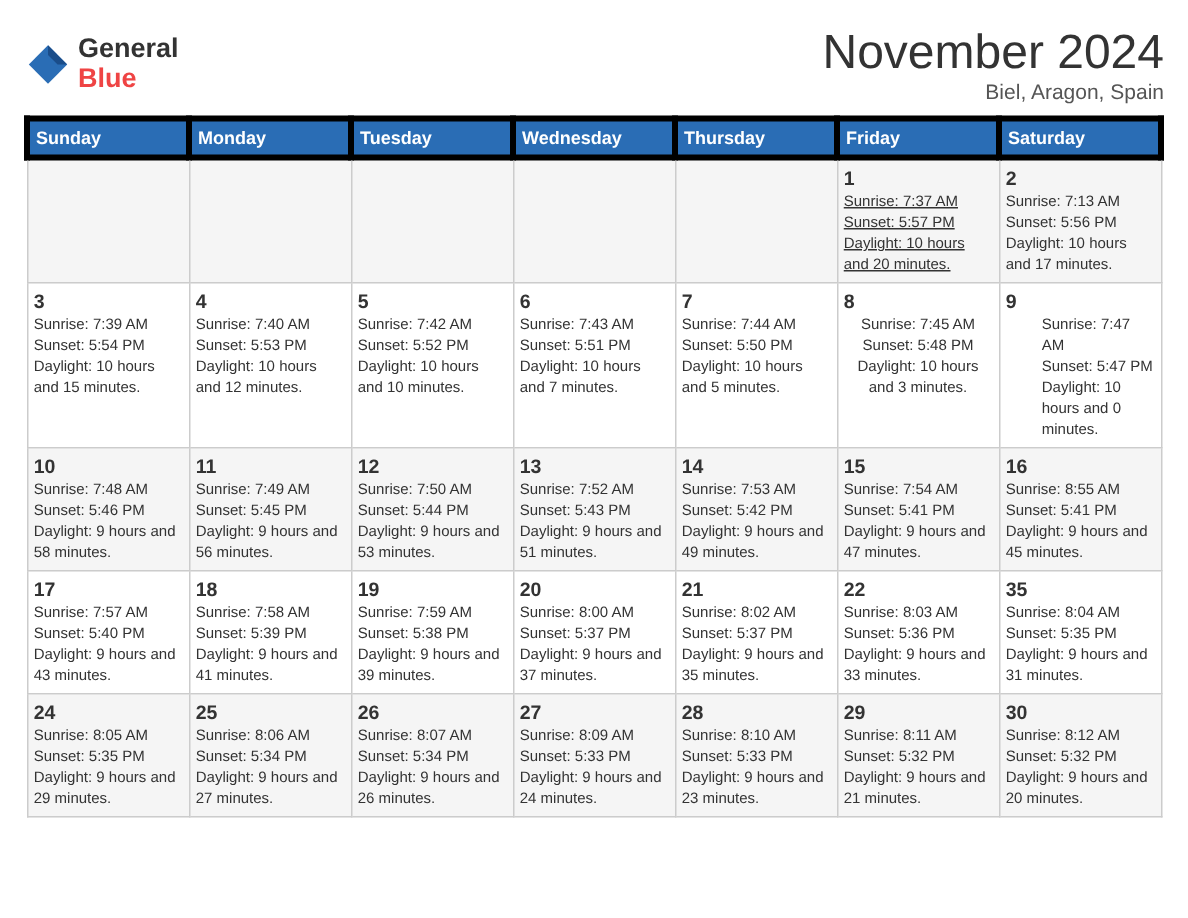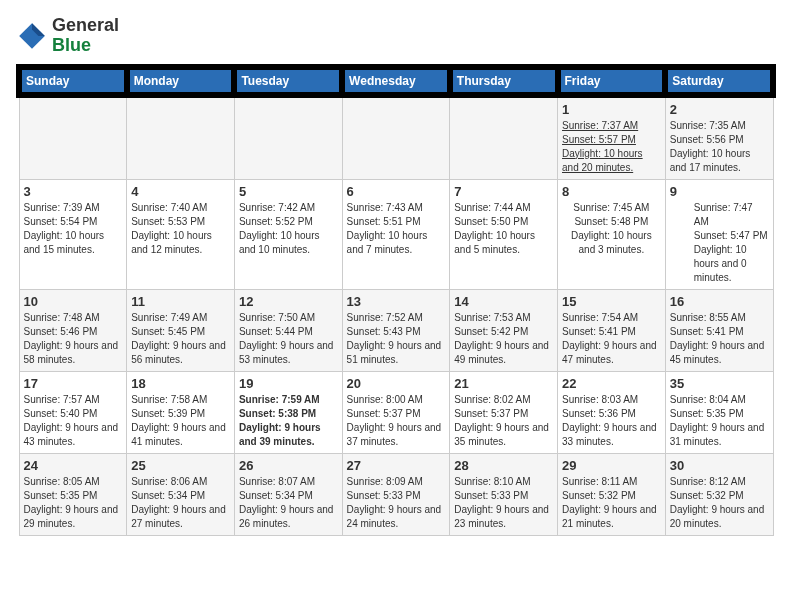--- a/index.html
+++ b/index.html
@@ -20,21 +20,21 @@
       display: flex;
       align-items: center;
       gap: 4px;
     }
     .logo-text {
       font-size: 18px;
       font-weight: bold;
       line-height: 1.1;
     }
     .logo-text .general { color: #333; }
-    .logo-text .blue { color: #15803d; }
+    .logo-text .blue { color: #ef4444; }
     .logo-icon {
       width: 32px;
       height: 32px;
     }
     .title-block {
       text-align: right;
     }
     .month-title {
       font-size: 32px;
       color: #333;
@@ -48,21 +48,21 @@
       width: 100%;
       border-collapse: collapse;
       table-layout: fixed;
     }
     thead tr th {
       background-color: #2a6db5;
       color: #fff;
       font-size: 12px;
       padding: 4px 4px;
       text-align: left;
-      border: 6px solid #000000;
+      border: 4px solid #000000;
     }
     tbody tr td {
       vertical-align: top;
       border: 1px solid #ccc;
       padding: 4px;
       font-size: 10.5px;
       color: #333;
       height: 80px;
     }
     tbody tr:nth-child(odd) td {
@@ -88,20 +88,24 @@
   <div class="logo">
     <svg class="logo-icon" viewBox="0 0 40 40">
       <polygon points="20,4 36,20 20,36 4,20" fill="#2a6db5"></polygon>
       <polygon points="20,4 36,20 28,20 20,12" fill="#1a4d8a"></polygon>
     </svg>
     <div class="logo-text">
       <span class="general">General</span><br>
       <span class="blue">Blue</span>
     </div>
   </div>
+  <div class="title-block">
+    <div class="month-title">November 2024</div>
+    <div class="location">Biel, Aragon, Spain</div>
+  </div>
 </div>
 
 <table>
   <thead>
     <tr>
     <th>Sunday</th>
         <th>Monday</th>
         <th>Tuesday</th>
         <th>Wednesday</th>
         <th>Thursday</th>
@@ -117,21 +121,21 @@
         <td></td>
         <td></td>
         <td>
           <div class="day-number">1</div>
           <div class="day-info" style="white-space: pre-line; text-decoration: underline;">Sunrise: 7:37 AM
 Sunset: 5:57 PM
 Daylight: 10 hours and 20 minutes.</div>
         </td>
         <td>
           <div class="day-number">2</div>
-          <div class="day-info" style="white-space: pre-line;">Sunrise: 7:35 AM
+          <div class="day-info" style="white-space: pre-line;">Sunrise: 7:13 AM
 Sunset: 5:56 PM
 Daylight: 10 hours and 17 minutes.</div>
         </td>
       </tr>
       <tr>
         <td>
           <div class="day-number">3</div>
           <div class="day-info" style="white-space: pre-line;">Sunrise: 7:39 AM
 Sunset: 5:54 PM
 Daylight: 10 hours and 15 minutes.</div>
@@ -225,21 +229,21 @@
 Daylight: 9 hours and 43 minutes.</div>
         </td>
         <td>
           <div class="day-number">18</div>
           <div class="day-info" style="white-space: pre-line;">Sunrise: 7:58 AM
 Sunset: 5:39 PM
 Daylight: 9 hours and 41 minutes.</div>
         </td>
         <td>
           <div class="day-number">19</div>
-          <div class="day-info" style="white-space: pre-line; font-weight: bold;">Sunrise: 7:59 AM
+          <div class="day-info" style="white-space: pre-line;">Sunrise: 7:59 AM
 Sunset: 5:38 PM
 Daylight: 9 hours and 39 minutes.</div>
         </td>
         <td>
           <div class="day-number">20</div>
           <div class="day-info" style="white-space: pre-line;">Sunrise: 8:00 AM
 Sunset: 5:37 PM
 Daylight: 9 hours and 37 minutes.</div>
         </td>
         <td>

